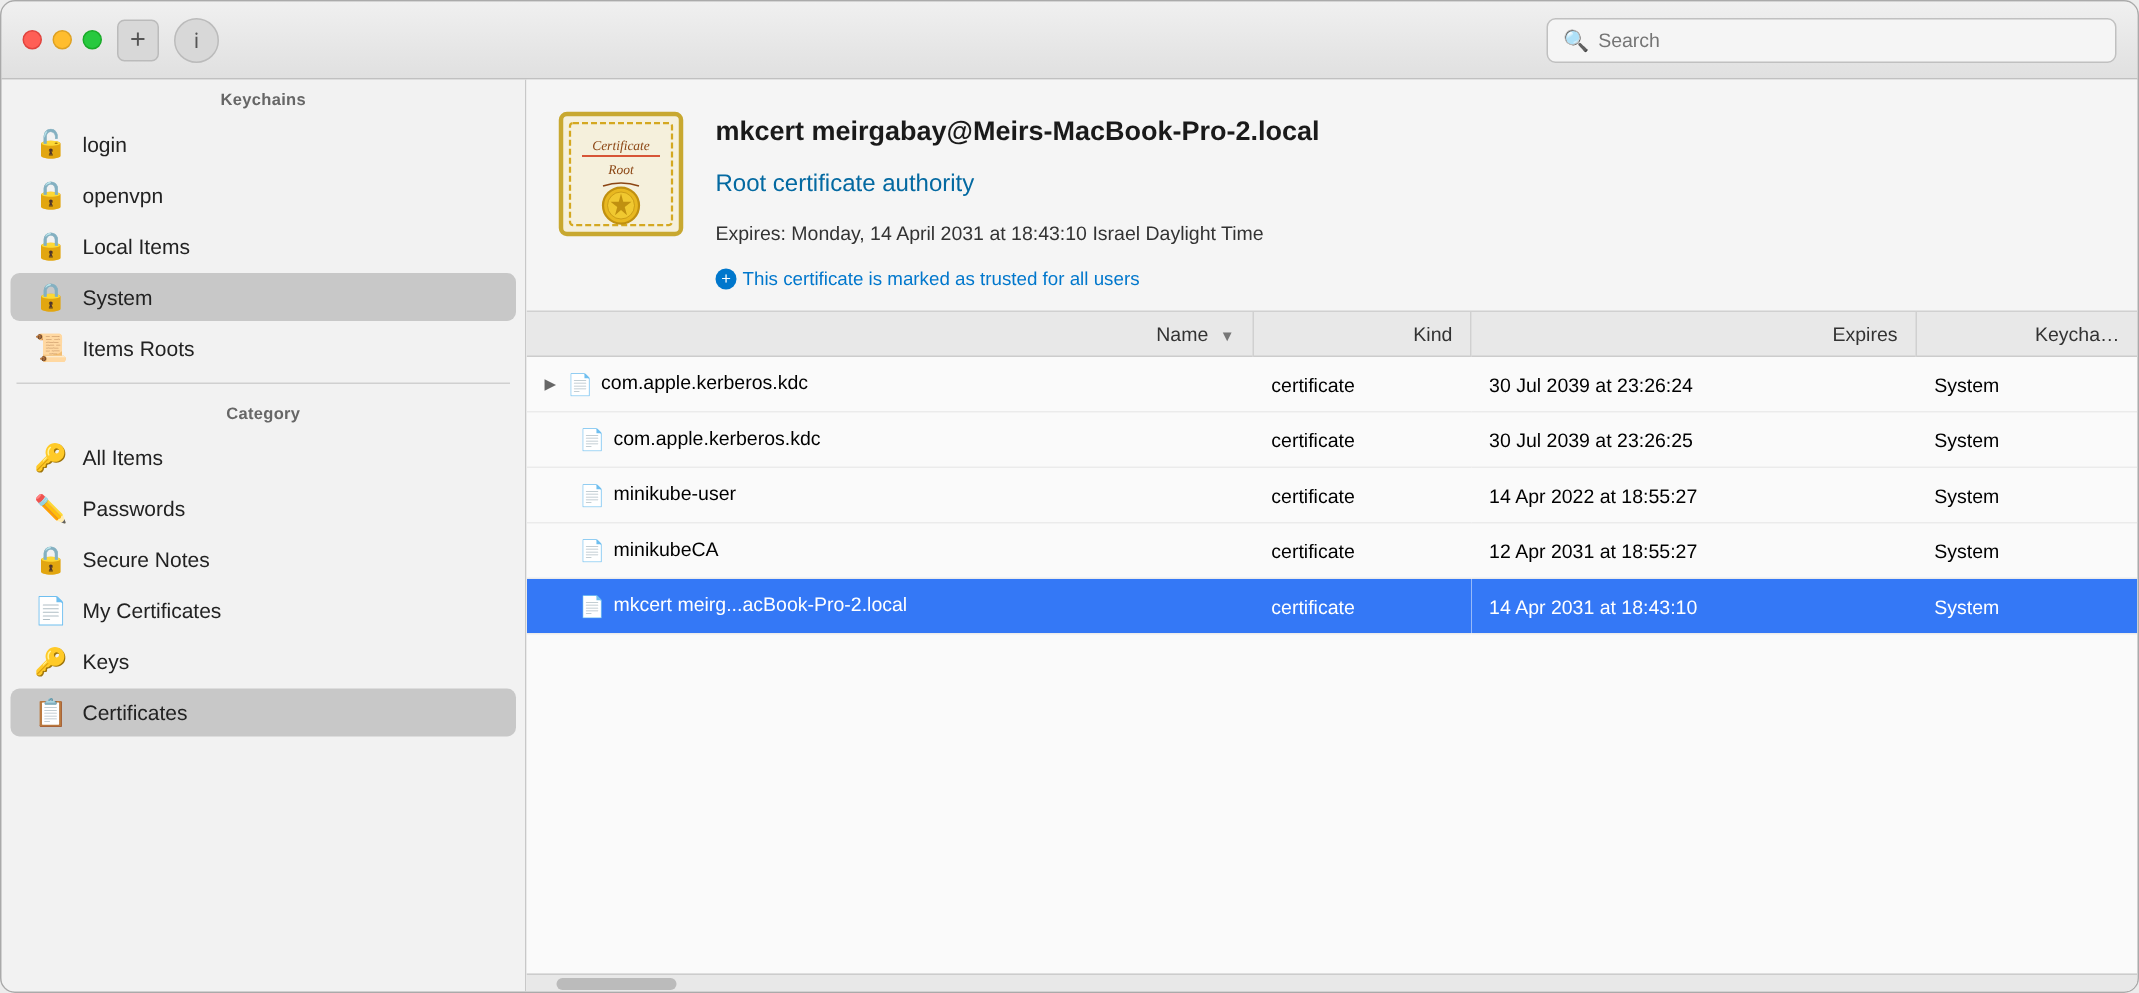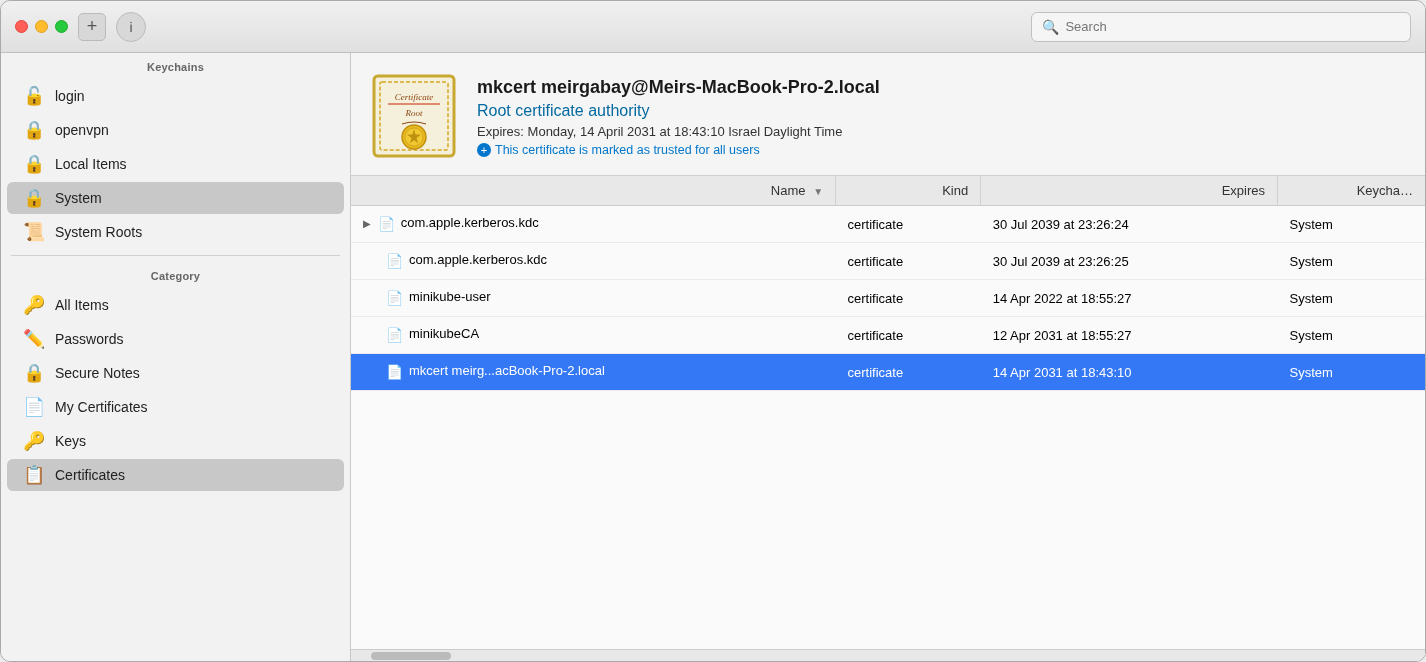--- a/index.html
+++ b/index.html
@@ -171,21 +171,21 @@
       align-items: center;
       justify-content: center;
     }
     .cert-icon-svg {
       width: 88px;
       height: 88px;
     }
     .cert-info {
       display: flex;
       flex-direction: column;
-      gap: 4px;
+      gap: 16px;
       padding-top: 6px;
     }
     .cert-title {
       font-size: 18px;
       font-weight: 700;
       color: #1a1a1a;
     }
     .cert-subtitle {
       font-size: 16px;
       color: #0369a1;
@@ -322,21 +322,21 @@
     <div class="sidebar-item">
       <span class="sidebar-item-icon">🔒</span>
       <span>Local Items</span>
     </div>
     <div class="sidebar-item selected">
       <span class="sidebar-item-icon">🔒</span>
       <span>System</span>
     </div>
     <div class="sidebar-item">
       <span class="sidebar-item-icon">📜</span>
-      <span>System Roots</span>
+      <span>Items Roots</span>
     </div>
 
     <div class="sidebar-divider"></div>
 
     <div class="sidebar-section-header">Category</div>
 
     <div class="sidebar-item">
       <span class="sidebar-item-icon">🔑</span>
       <span>All Items</span>
     </div>

